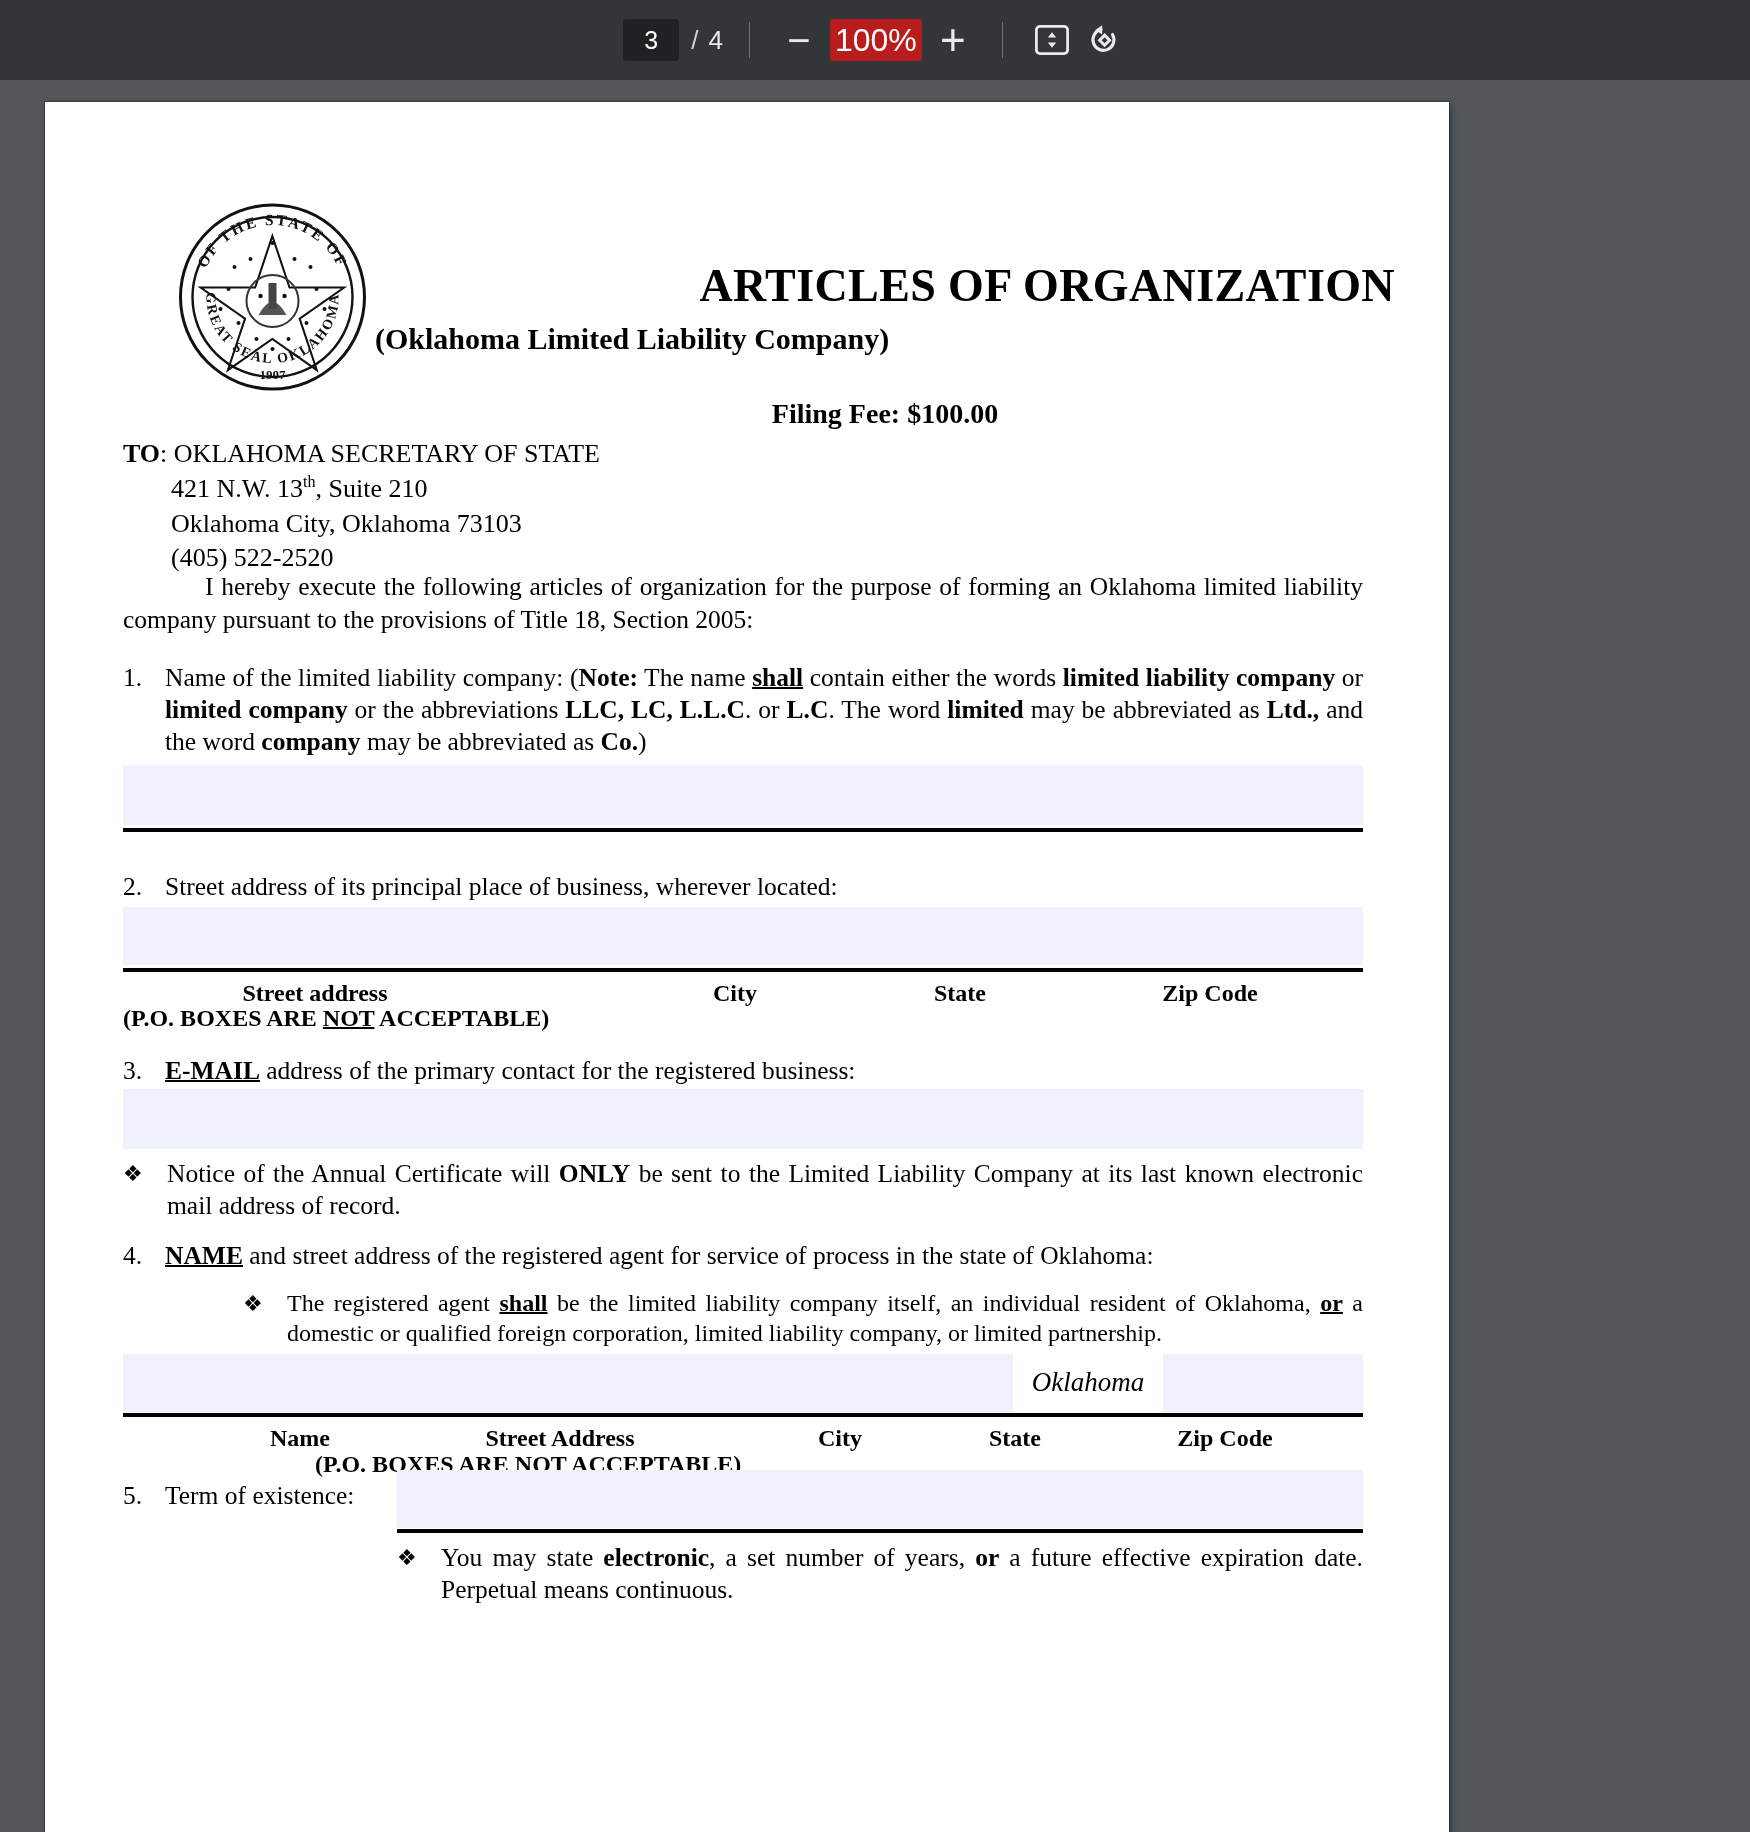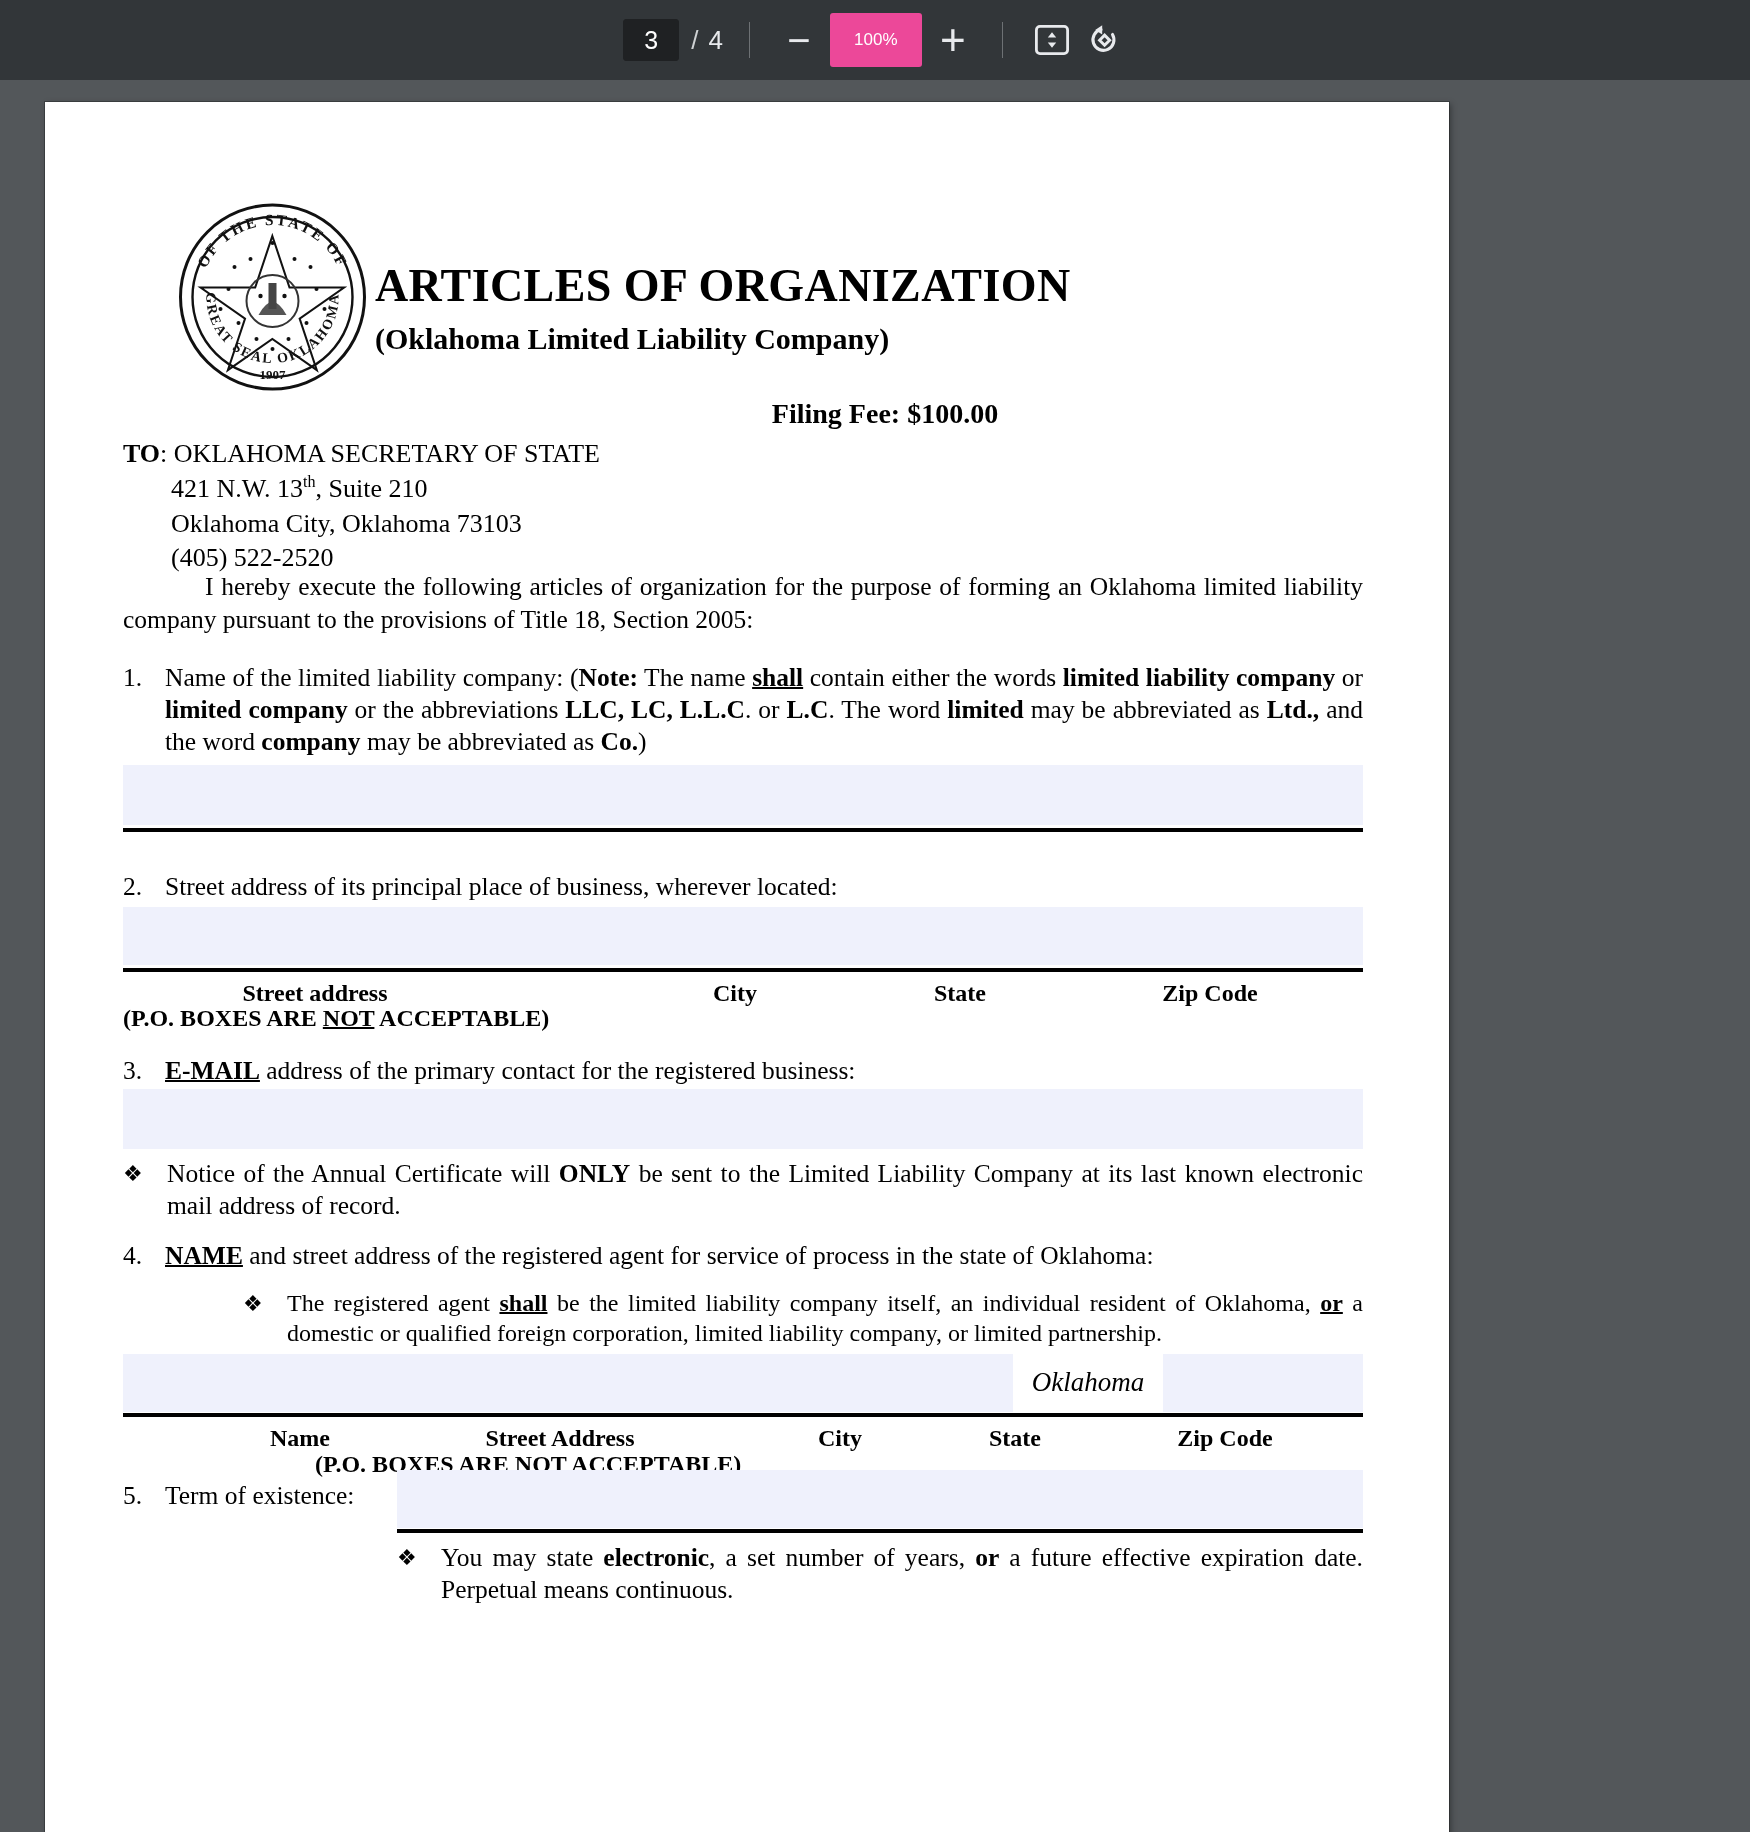--- a/index.html
+++ b/index.html
@@ -33,24 +33,24 @@
   .divider {
     width: 1px; height: 36px; background: #6d7174;
     margin: 0 26px;
   }
   .icon-btn {
     width: 46px; height: 46px;
     display: flex; align-items: center; justify-content: center;
     color: #e8eaed; cursor: pointer;
   }
   .zoom-box {
-    background: #ec4899; border-radius: 3px;
-    min-width: 92px; height: 54px;
+    background: #b91c1c; border-radius: 3px;
+    min-width: 92px; height: 42px;
     display: flex; align-items: center; justify-content: center;
-    font-size: 17px; color: #ffffff; margin: 0 8px;
+    font-size: 32px; color: #ffffff; margin: 0 8px;
   }
   .minus-glyph { font-size: 40px; line-height: 30px; font-weight: 300; }
   .plus-glyph  { font-size: 44px; line-height: 34px; font-weight: 300; }
   .icon-gap { margin-left: 6px; }
 
   
   .viewer {
     position: absolute; top: 80px; left: 0;
     width: 1750px; height: 1752px;
     background: #53575a;
@@ -74,21 +74,21 @@
   
   .seal-wrap {
     position: absolute; left: 125px; top: 95px;
     width: 205px; height: 200px;
   }
   .seal-svg { width: 205px; height: 200px; display: block; }
 
   
   .doc-title {
     position: absolute; left: 330px; top: 155px; width: 1020px;
-    text-align: left;
+    text-align: right;
     font-size: 46px; font-weight: bold; letter-spacing: .4px;
   }
   .doc-subtitle {
     position: absolute; left: 330px; top: 218px; width: 1020px;
     text-align: left;
     font-size: 30px; font-weight: bold;
   }
   .doc-fee {
     position: absolute; left: 330px; top: 294px; width: 1020px;
     text-align: center;

